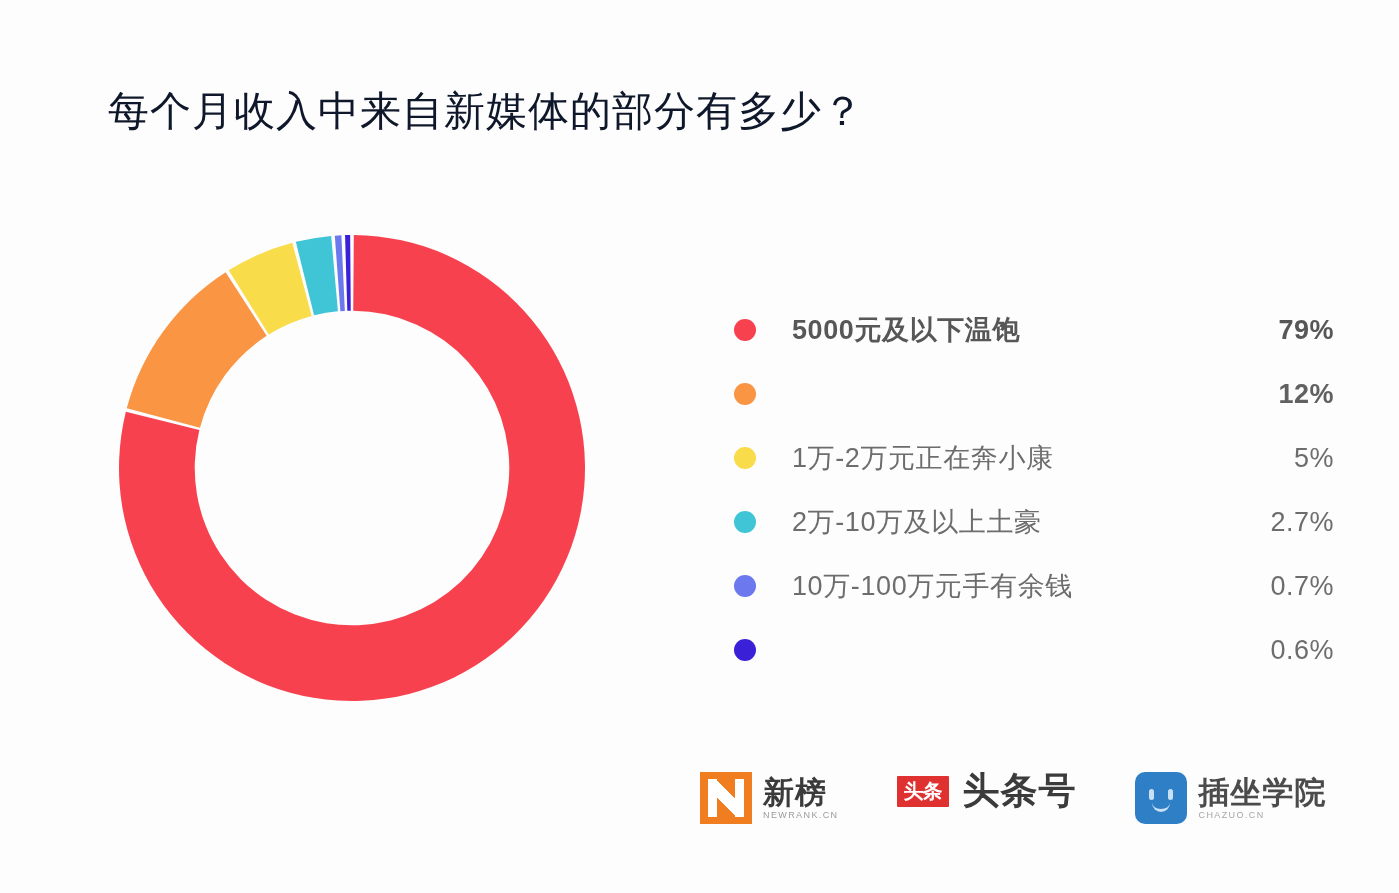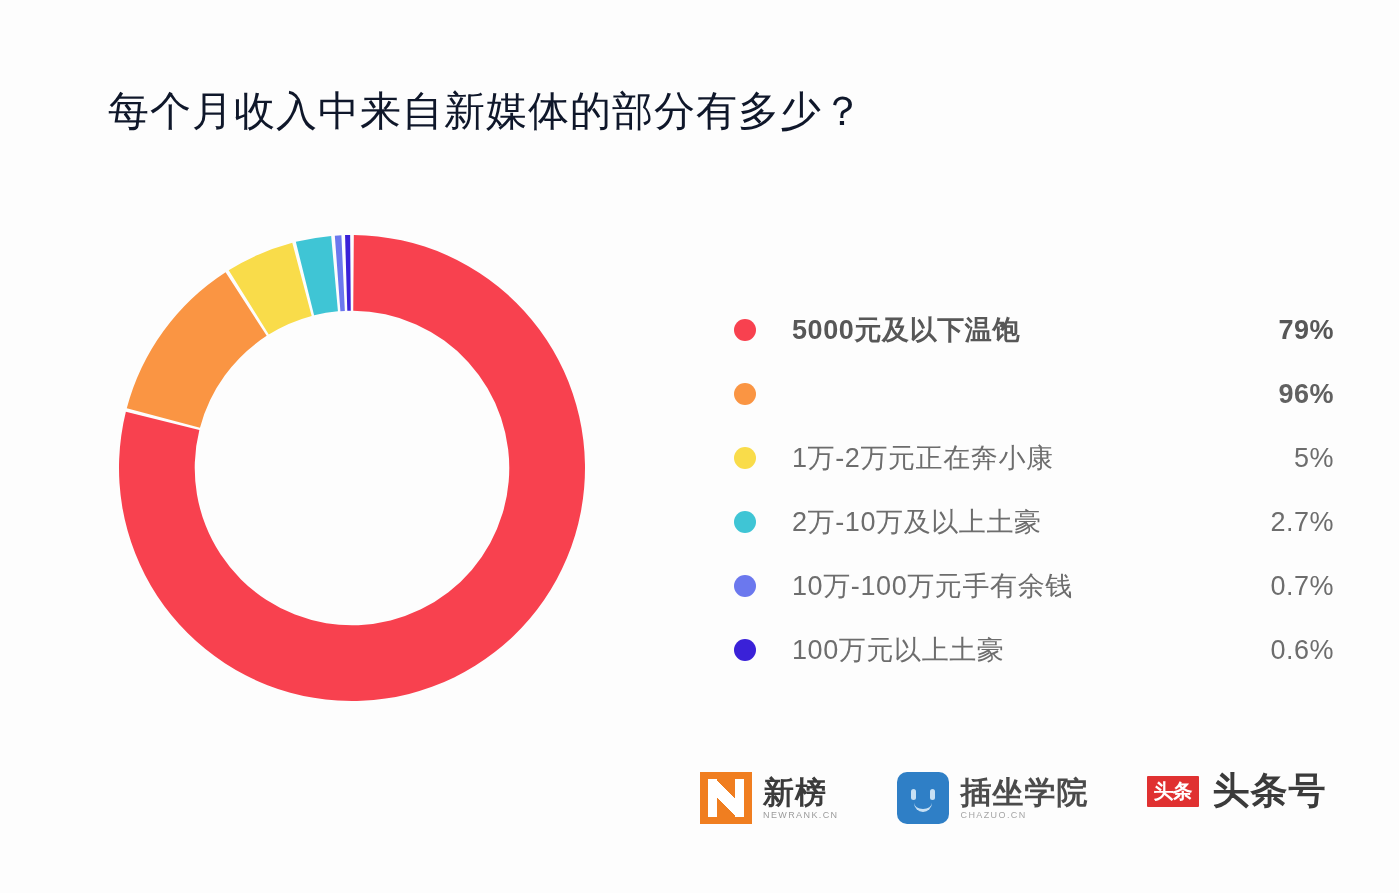--- a/index.html
+++ b/index.html
@@ -225,21 +225,21 @@
 <div id="legend">
 
   <div class="legend-row">
     <span class="legend-dot" style="background: rgb(248, 65, 79);"></span>
     <span class="legend-label">5000元及以下温饱</span>
     <span class="legend-value">79%</span>
   </div>
 
   <div class="legend-row">
     <span class="legend-dot" style="background: rgb(250, 149, 67);"></span>
-    <span class="legend-value">96%</span>
+    <span class="legend-value">12%</span>
   </div>
 
   <div class="legend-row">
     <span class="legend-dot" style="background: rgb(249, 220, 74);"></span>
     <span class="legend-label">1万-2万元正在奔小康</span>
     <span class="legend-value">5%</span>
   </div>
 
   <div class="legend-row">
     <span class="legend-dot" style="background: rgb(63, 197, 213);"></span>
@@ -248,46 +248,45 @@
   </div>
 
   <div class="legend-row">
     <span class="legend-dot" style="background: rgb(107, 120, 238);"></span>
     <span class="legend-label">10万-100万元手有余钱</span>
     <span class="legend-value">0.7%</span>
   </div>
 
   <div class="legend-row">
     <span class="legend-dot" style="background: rgb(58, 33, 216);"></span>
-    <span class="legend-label">100万元以上土豪</span>
     <span class="legend-value">0.6%</span>
   </div>
 
 </div>
 
 <div id="footer-logos">
 
   <div class="logo">
     <span class="nr-mark" style="background: rgb(240, 126, 32);"></span>
     <span class="nr-text">
       <span class="nr-cn">新榜</span>
       <span class="nr-en" style="display:block">NEWRANK.CN</span>
     </span>
+  </div>
+
+  <div class="logo">
+    <span class="tt-mark" style="background: rgb(224, 49, 49);">头条</span>
+    <span class="tt-text">头条号</span>
   </div>
 
   <div class="logo">
     <span class="cz-mark" style="background: rgb(47, 127, 198);">
       <span class="cz-eye l"></span>
       <span class="cz-eye r"></span>
       <span class="cz-smile"></span>
     </span>
     <span class="cz-text">
       <span class="cz-cn">插坐学院</span>
       <span class="cz-en" style="display:block">CHAZUO.CN</span>
     </span>
   </div>
 
-  <div class="logo">
-    <span class="tt-mark" style="background: rgb(224, 49, 49);">头条</span>
-    <span class="tt-text">头条号</span>
-  </div>
-
 </div>
 
 </body></html>

